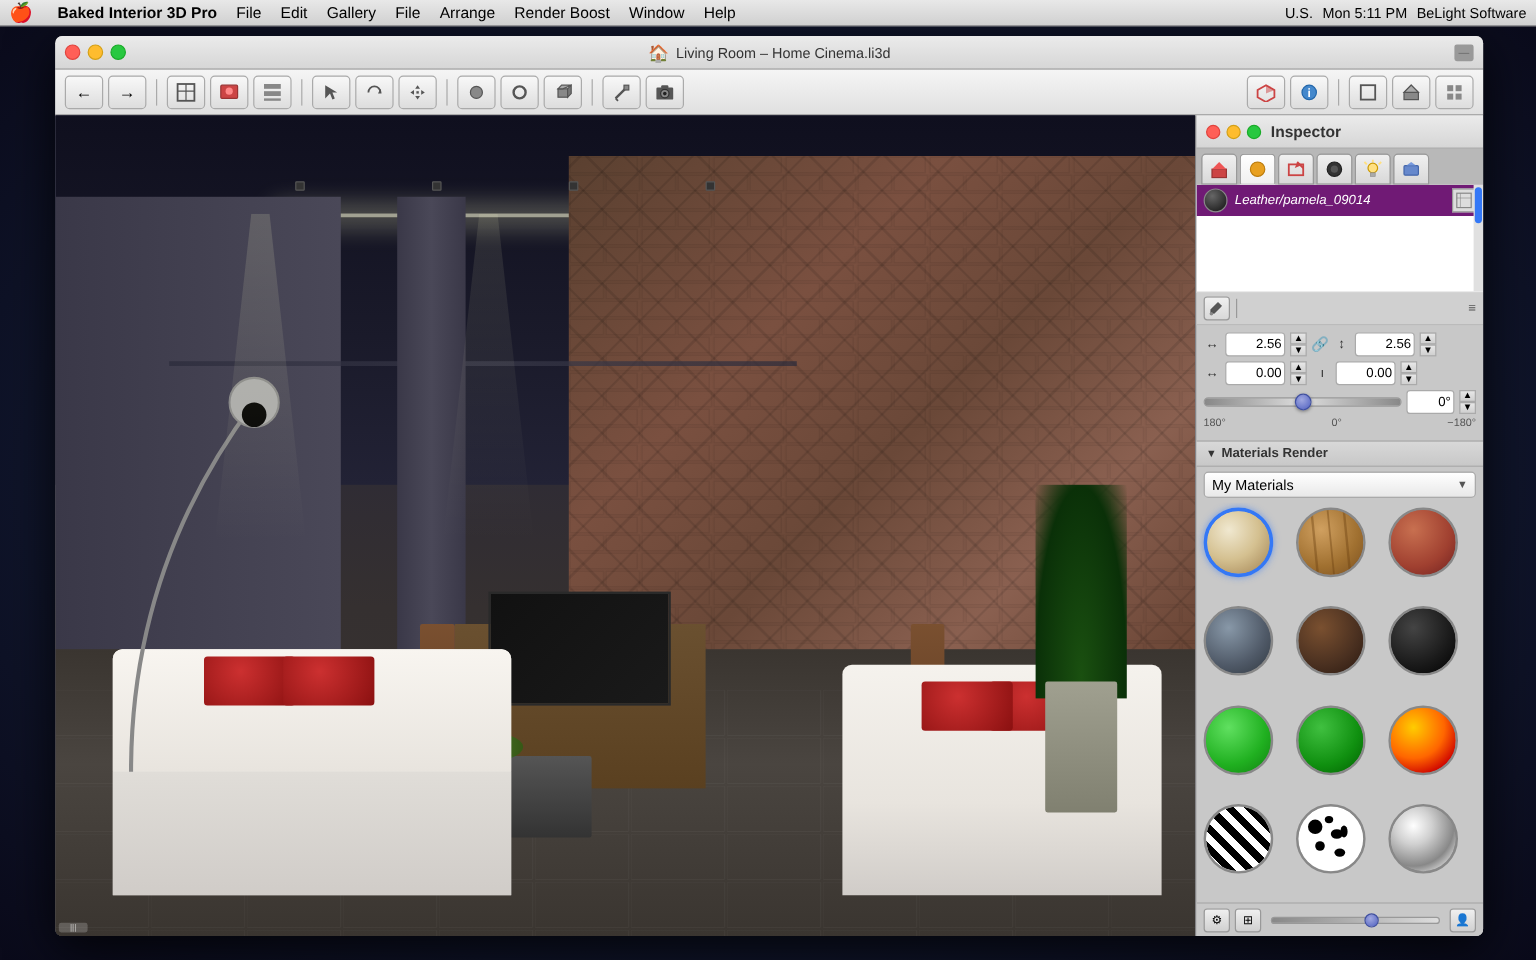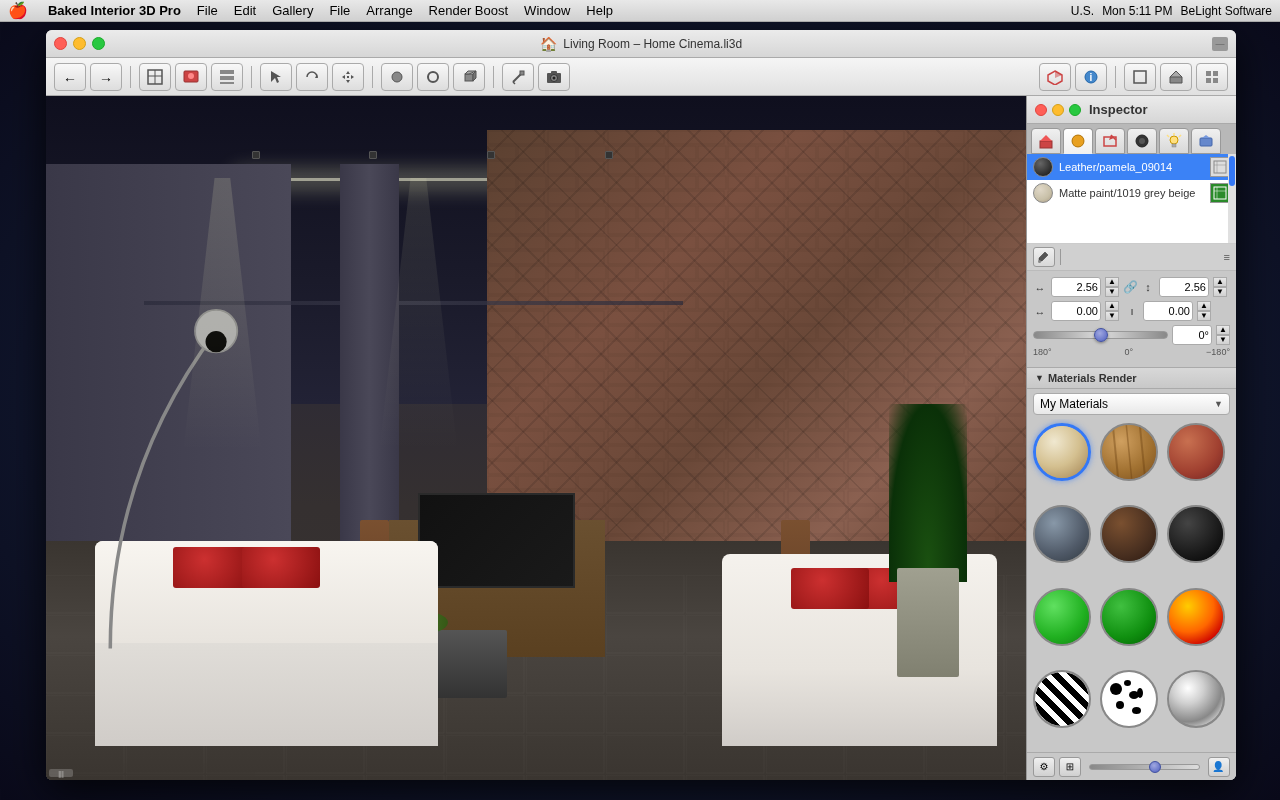--- a/index.html
+++ b/index.html
@@ -133,21 +133,21 @@
     .scene {
       width: 100%;
       height: 100%;
       position: relative;
       background: linear-gradient(180deg, #1a1a2e 0%, #2d2d3d 40%, #3a3530 100%);
       overflow: hidden;
     }
 
     
     .inspector {
-      width: 210px;
+      width: 240px;
       background: #c8c8c8;
       border-left: 1px solid #999;
       display: flex;
       flex-direction: column;
       overflow: hidden;
     }
     .inspector-title-bar {
       height: 28px;
       background: linear-gradient(180deg, #ebebeb 0%, #d6d6d6 100%);
       display: flex;
@@ -214,21 +214,21 @@
     }
     .material-item {
       display: flex;
       align-items: center;
       padding: 3px 6px;
       gap: 6px;
       cursor: pointer;
       font-size: 11px;
       color: #333;
     }
-    .material-item.selected { background: #3b82f6; color: #fff; }
+    .material-item.selected { background: #701a75; color: #fff; font-style: italic; }
     .material-swatch {
       width: 20px;
       height: 20px;
       border-radius: 50%;
       border: 1px solid #888;
       flex-shrink: 0;
     }
     .material-name { flex: 1; font-size: 11px; }
     .material-icon {
       width: 20px;
@@ -990,31 +990,20 @@
           <div class="material-icon">
             <svg width="14" height="14" viewBox="0 0 14 14">
                 <rect x="1" y="1" width="12" height="12" fill="none" stroke="#888" stroke-width="1"></rect>
                 <line x1="4" y1="1" x2="4" y2="13" stroke="#888" stroke-width="0.5"></line>
                 <line x1="1" y1="5" x2="13" y2="5" stroke="#888" stroke-width="0.5"></line>
               </svg>
           </div>
         </div>
 
 
-        <div class="material-item">
-          <div class="material-swatch" style="background: radial-gradient(circle at 35% 30%, #e0d8c8, #c8c0a8 60%, #a89880 100%);"></div>
-          <span class="material-name">Matte paint/1019 grey beige</span>
-          <div class="material-icon" style="background:#2a8a2a;">
-            <svg width="14" height="14" viewBox="0 0 14 14">
-                <rect x="1" y="1" width="12" height="12" fill="none" stroke="#fff" stroke-width="1"></rect>
-                <line x1="4" y1="1" x2="4" y2="13" stroke="#fff" stroke-width="0.5"></line>
-                <line x1="1" y1="5" x2="13" y2="5" stroke="#fff" stroke-width="0.5"></line>
-              </svg>
-          </div>
-        </div>
 
         <div class="scrollbar-right">
           <div class="scroll-thumb"></div>
         </div>
       </div>
 
       <div class="tools-row">
         <div class="tool-btn">
           <svg width="14" height="14" viewBox="0 0 14 14">
             <path d="M8 2 L11 5 L5 11 L2 11 L2 8 Z" fill="#555" stroke="#333" stroke-width="0.5"></path>

